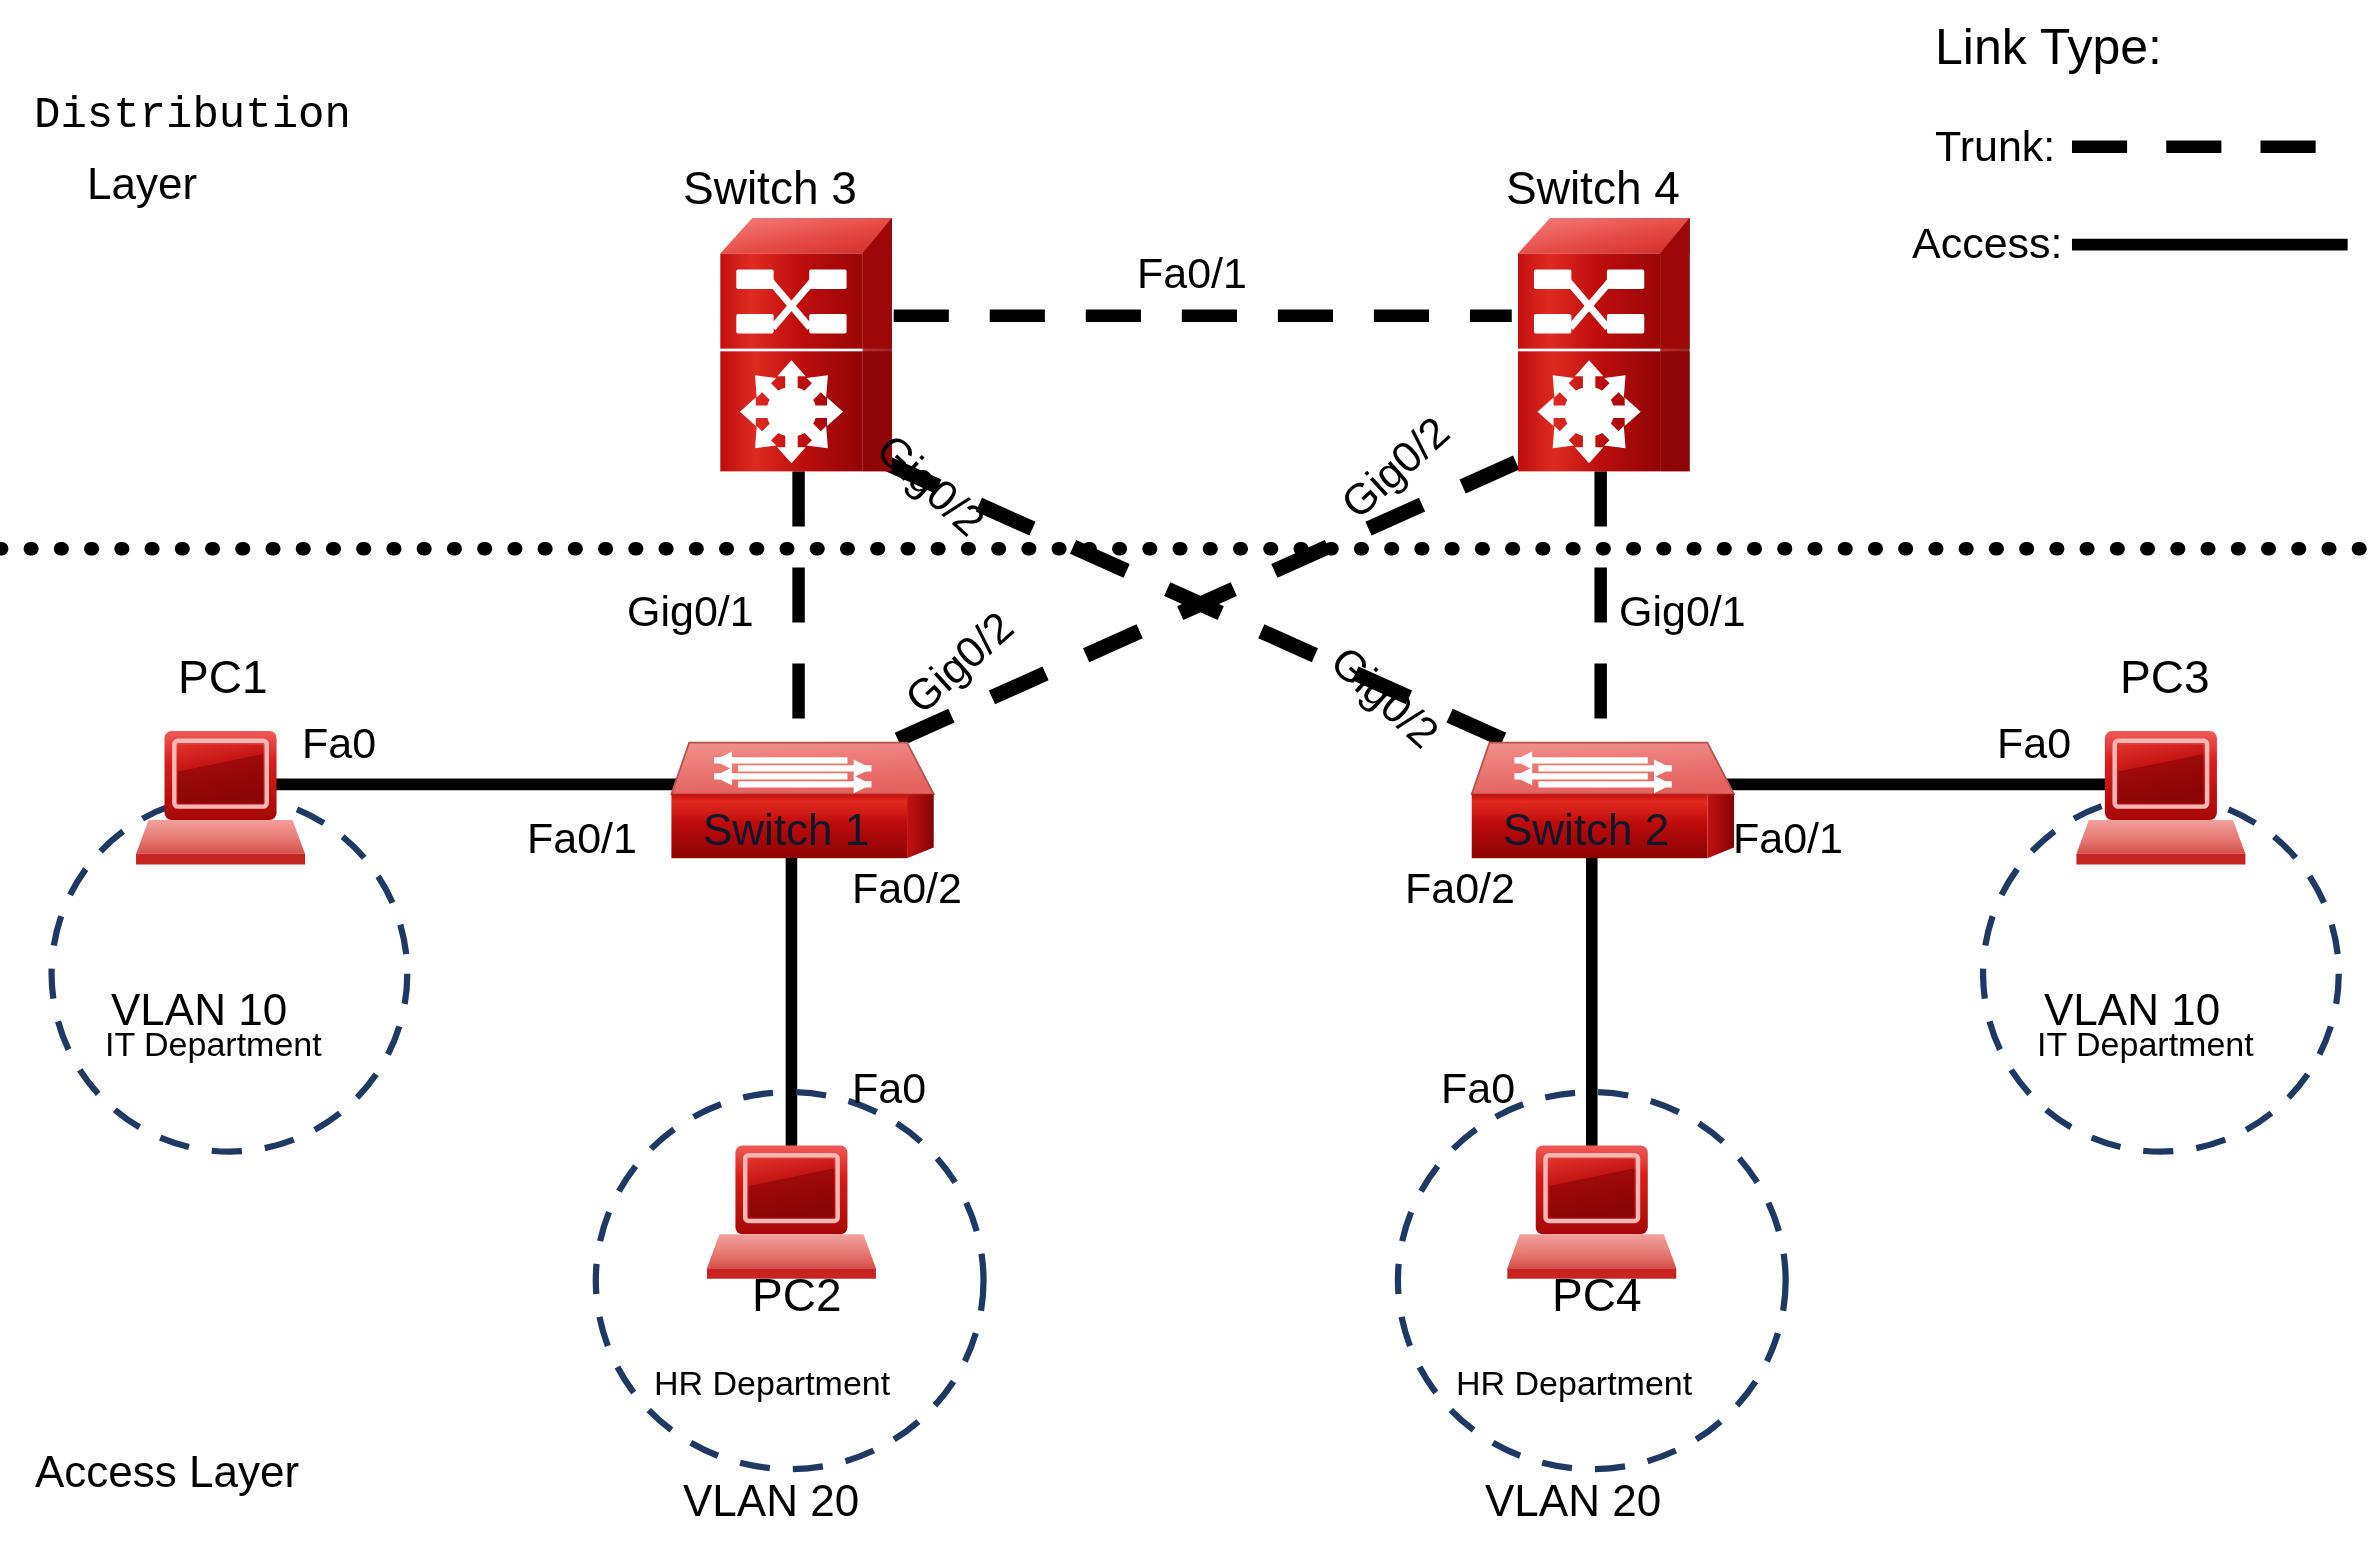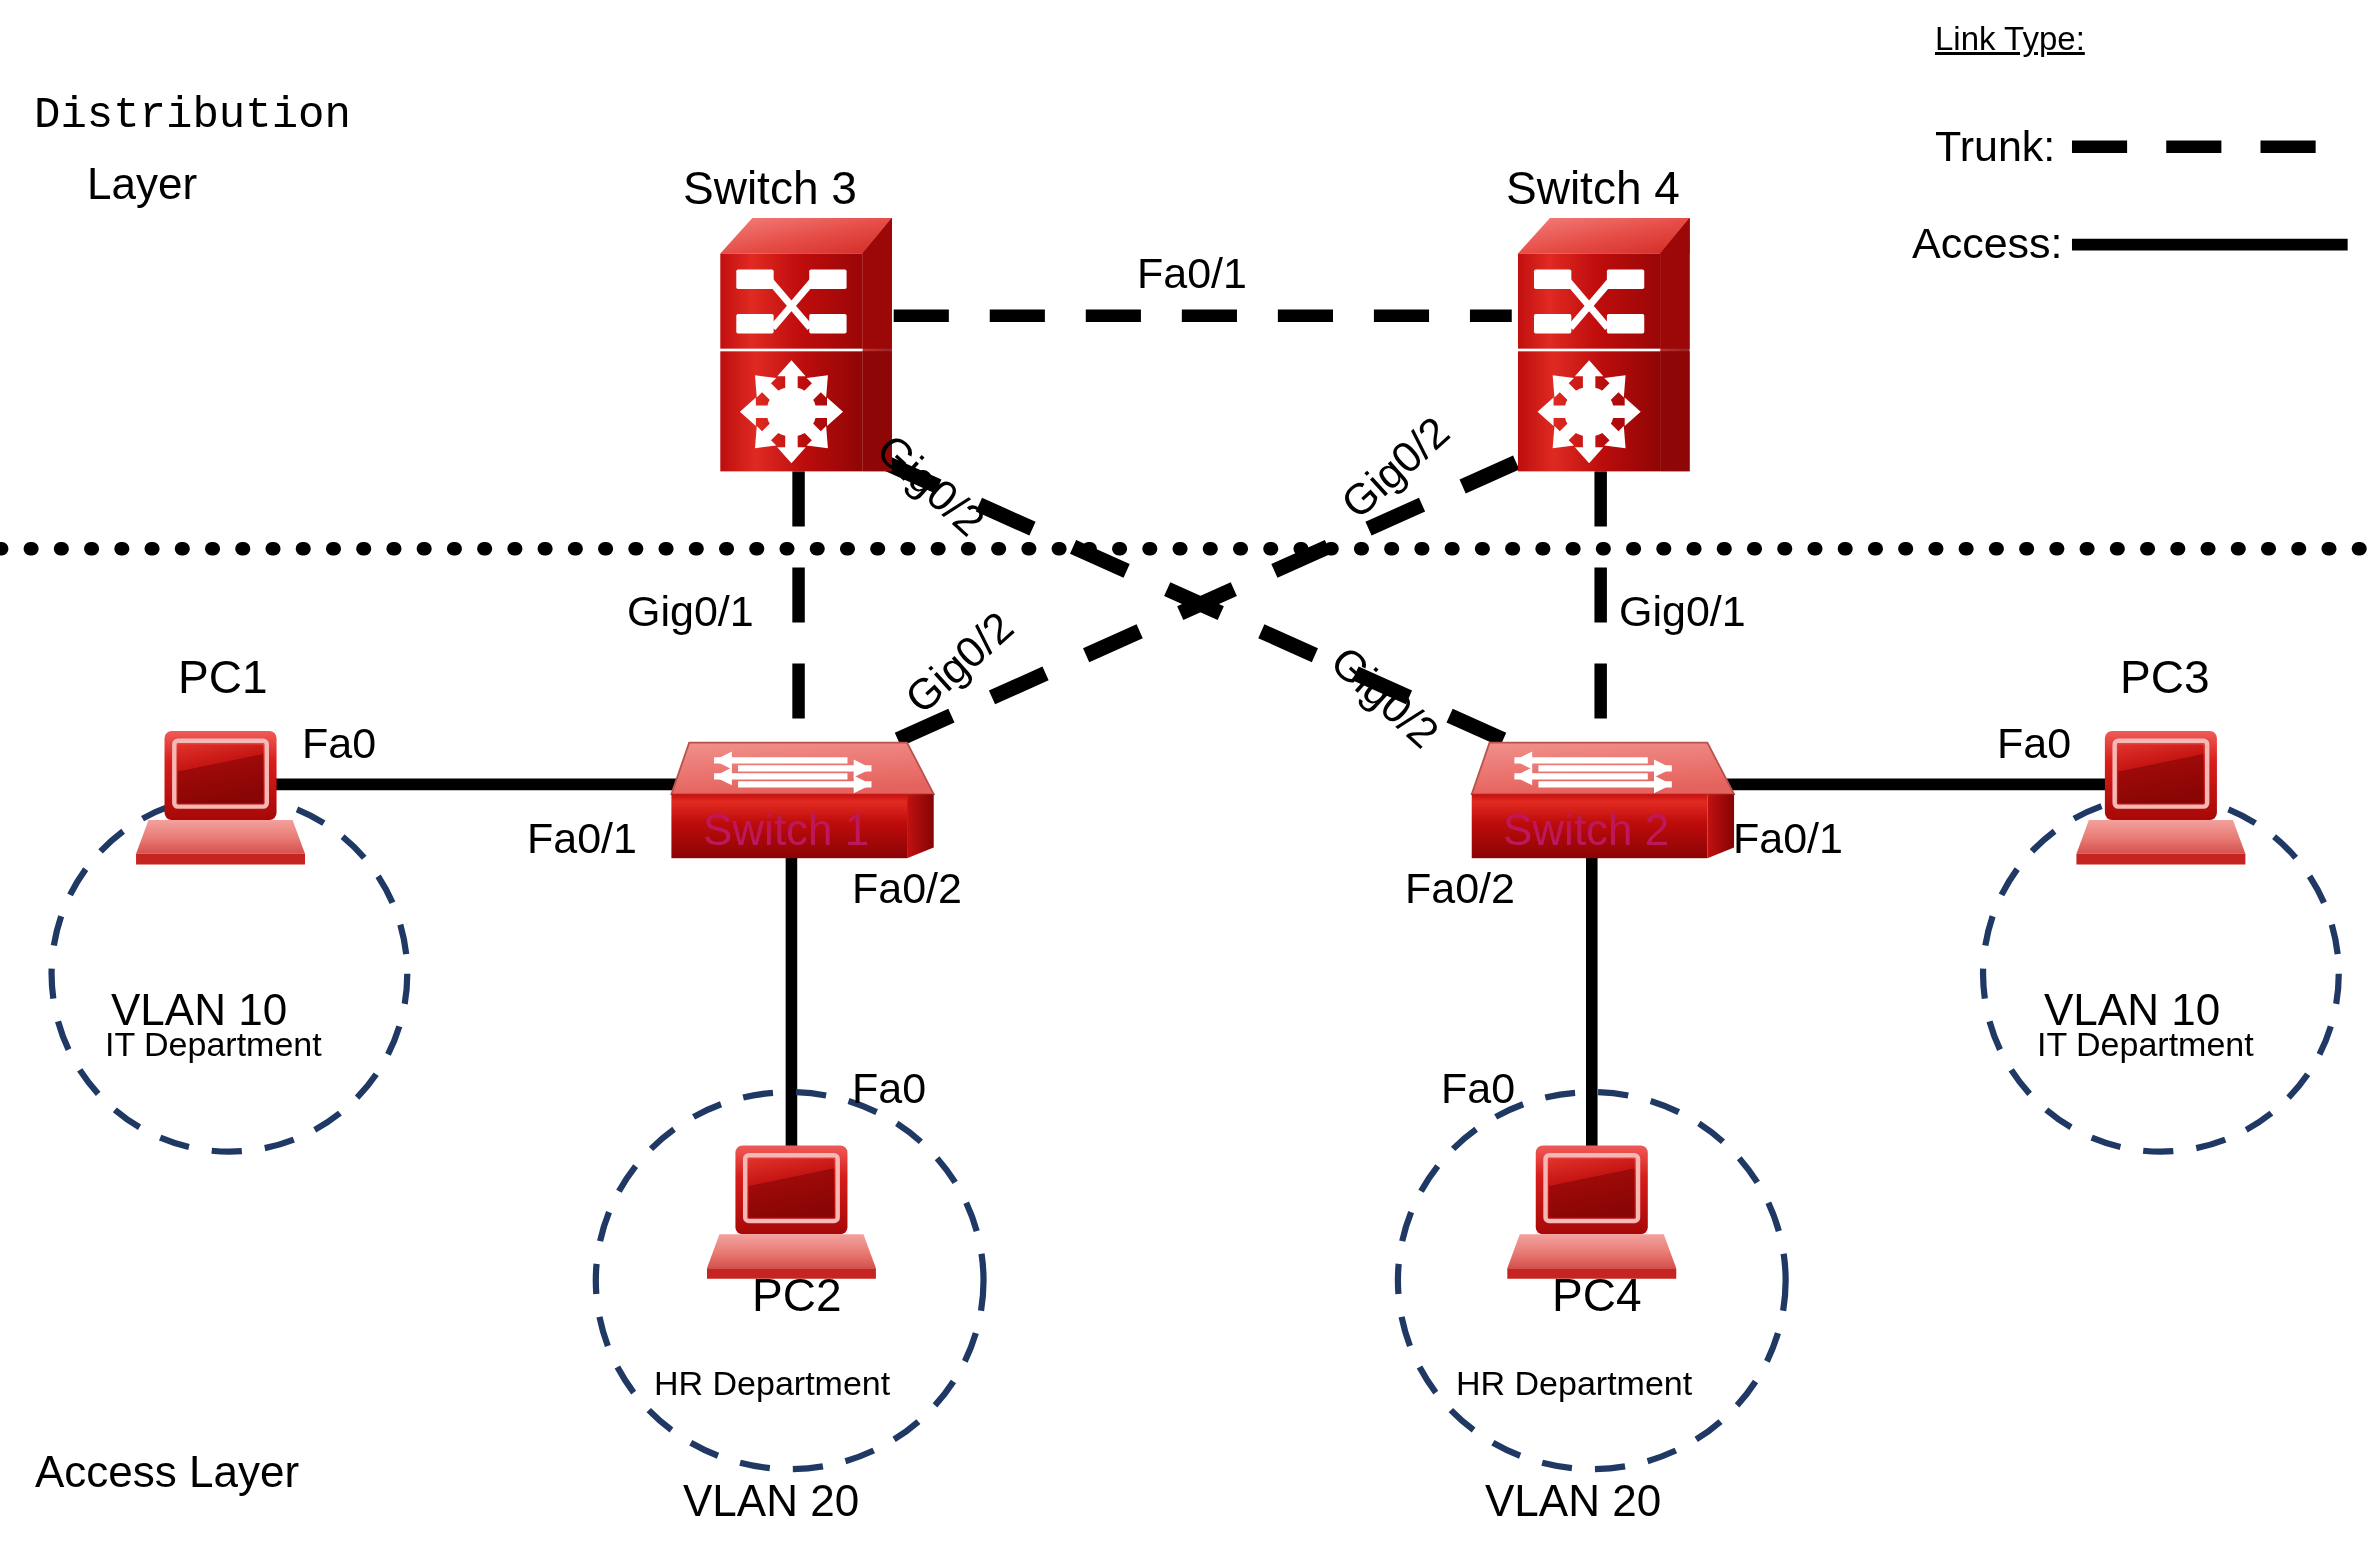--- a/index.html
+++ b/index.html
@@ -25,26 +25,26 @@
     white-space:nowrap;
     line-height:1;
     color:#000;
     font-family:"Liberation Sans", sans-serif;
   }
   .layer-title{ font-size:44px; }
   .dev-title{ font-size:46px; }
   .port{ font-size:43px; }
   .vlan-name{ font-size:44px;margin-top:38px; }
   .vlan-dept{ font-size:34px; }
-  .legend-title{ font-size:33px;text-decoration:underline; }
+  .legend-title{ font-size:50px; }
   .legend-lbl{ font-size:43px;text-align:right; }
   .sw-inline{
     position:absolute;
     font-size:44px;
-    color:#be185d;
+    color:#0f172a;
     white-space:nowrap;
     z-index:30;
   }
 </style>
 </head>
 <body>
 
 <div id="stage">
 
   <svg id="canvas" viewBox="0 0 2673 1744" xmlns="http://www.w3.org/2000/svg">

